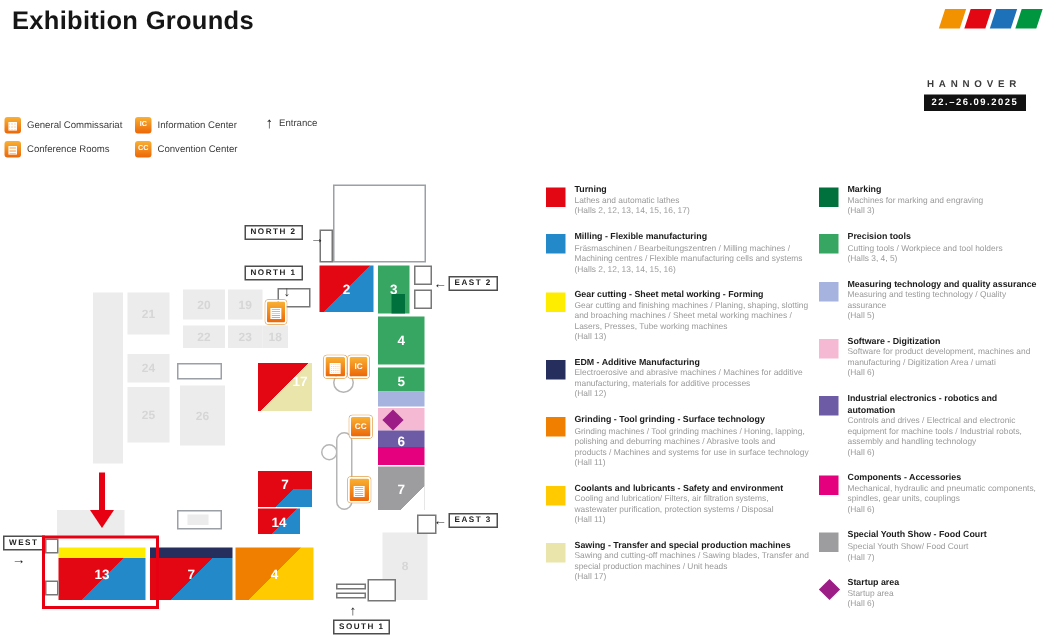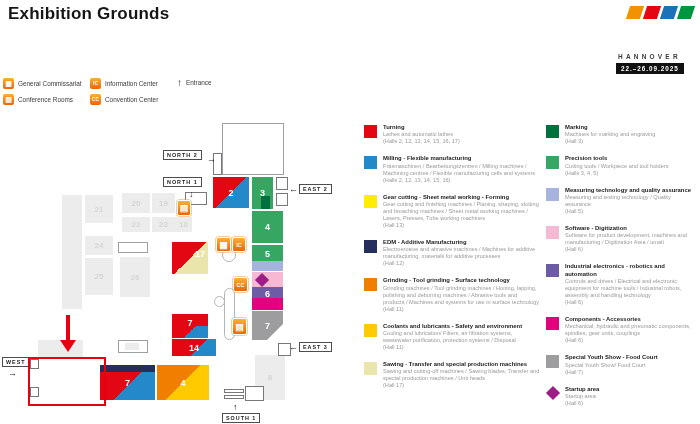--- a/index.html
+++ b/index.html
@@ -172,24 +172,29 @@
     <div class="hall diag-rbeige" style="left:172px;top:132px;width:36px;height:32px">
       <span style="margin:-8px 0 0 20px">17</span>
     </div>
 
 
     <div class="hall solid-red" style="left:172px;top:204px;width:36px;height:24px">
       <i class="sub" style="bottom:0;height:12px;background:linear-gradient(135deg,var(--red) 50%,var(--blue) 50%)"></i>
       <span style="position:relative;margin-bottom:7px">7</span>
     </div>
 
-    <div class="hall" style="left:172px;top:229px;width:44px;height:17px;background:linear-gradient(135deg,var(--red) 58%,var(--blue) 58%)">
+    <div class="hall" style="left:172px;top:229px;width:28px;height:17px;background:linear-gradient(135deg,var(--red) 58%,var(--blue) 58%)">
       <span>14</span>
     </div>
 
+    <div class="hall" style="left:39px;top:255px;width:58px;height:35px">
+      <i class="strip" style="background:var(--yellow)"></i>
+      <i class="sub" style="top:7px;bottom:0;background:linear-gradient(135deg,var(--red) 50%,var(--blue) 50%)"></i>
+      <span style="position:relative">13</span>
+    </div>
 
     <div class="hall" style="left:100px;top:255px;width:55px;height:35px">
       <i class="strip" style="background:var(--navy)"></i>
       <i class="sub" style="top:7px;bottom:0;background:linear-gradient(135deg,var(--red) 50%,var(--blue) 50%)"></i>
       <span style="position:relative">7</span>
     </div>
 
     <div class="hall diag-oy" style="left:157px;top:255px;width:52px;height:35px">
       <span>4</span>
     </div>

